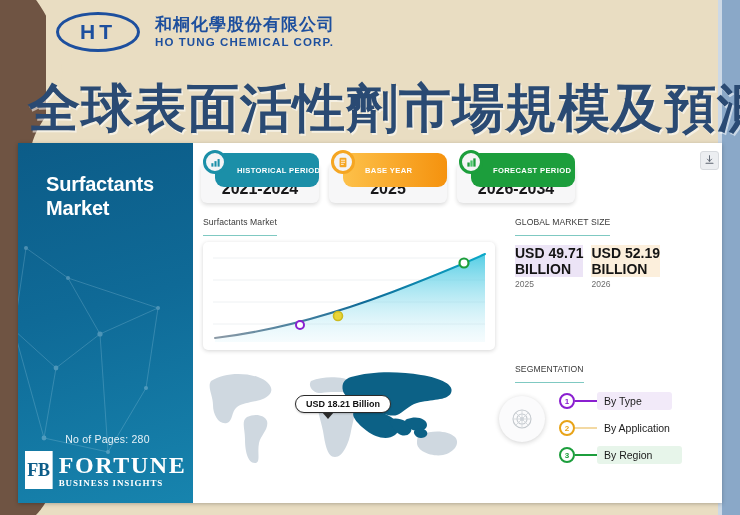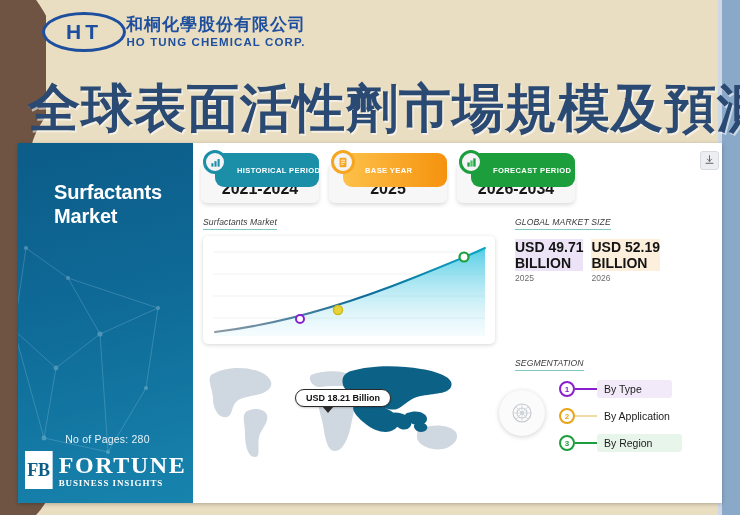--- a/index.html
+++ b/index.html
@@ -22,21 +22,21 @@
   #right-blue{
     position:absolute;right:0;top:0;width:18px;height:515px;
     background:#8aa8c8;
   }
   #right-blue-inner{
     position:absolute;right:18px;top:0;width:4px;height:515px;
     background:#cdd9e6;
   }
 
   
-  #header{position:absolute;left:42px;top:12px;display:flex;align-items:center;gap:0;text-align:center;}
+  #header{position:absolute;left:56px;top:12px;display:flex;align-items:center;gap:15px;}
   .ht-oval{
     width:78px;height:34px;border-radius:50%;
     border:3px solid #1d4f9e;background:#e9ddc2;
     display:flex;align-items:center;justify-content:center;
   }
   .ht-oval span{
     color:#1d4f9e;font-weight:bold;font-size:21px;letter-spacing:4px;
     font-family:"Liberation Sans",sans-serif;
   }
   .brand-cn{color:#1d4f9e;font-size:17px;font-weight:bold;letter-spacing:1px;line-height:1.1;}
@@ -60,21 +60,21 @@
     display:flex;overflow:hidden;
   }
   
   #panel{
     width:175px;flex:0 0 175px;position:relative;overflow:hidden;
     background:linear-gradient(165deg,#0c5c88 0%,#0f6a97 45%,#1784ae 100%);
     color:#fff;
   }
   #panel-net{position:absolute;left:-10px;top:95px;opacity:.30;}
   #panel h2{
-    margin:16px;padding:22px 0 0 20px;font-size:20px;line-height:1.18;
+    margin:8px;padding:22px 0 0 20px;font-size:20px;line-height:1.18;
     font-weight:bold;letter-spacing:-.2px;
   }
   #pages{
     position:absolute;left:4px;right:0;bottom:58px;text-align:center;
     font-size:10.5px;color:#e6f2f8;letter-spacing:.2px;
   }
   #fortune{
     position:absolute;left:0;right:0;bottom:14px;
     display:flex;align-items:center;justify-content:center;gap:6px;
   }
@@ -116,21 +116,21 @@
     position:absolute;right:6px;top:8px;width:17px;height:17px;border-radius:3px;
     background:#eceef1;border:1px solid #d7dade;
     display:flex;align-items:center;justify-content:center;
   }
 
   
   #mid{display:flex;padding:8px 0 0 10px;}
   #chartcol{width:300px;}
   .sect-label{
     font-size:8.6px;color:#3a3a3a;letter-spacing:.1px;
-    border-bottom:1.6px solid #7fc9c2;display:inline-block;padding-bottom:2px;font-style:italic;
+    border-bottom:1.6px solid #7fc9c2;display:inline-block;padding-bottom:8px;
   }
   #chartbox{
     margin-top:6px;width:292px;height:108px;background:#fff;border-radius:5px;
     box-shadow:0 1px 4px rgba(0,0,0,.17);overflow:hidden;
   }
   #gms{width:210px;padding-left:12px;}
   .figrow{display:flex;gap:8px;margin-top:9px;}
   .fig{}
   .fig .amt{font-size:14px;font-weight:bold;color:#141414;line-height:1.15;}
   .fig .yr{font-size:8.5px;color:#6c6c6c;margin-top:1px;}

